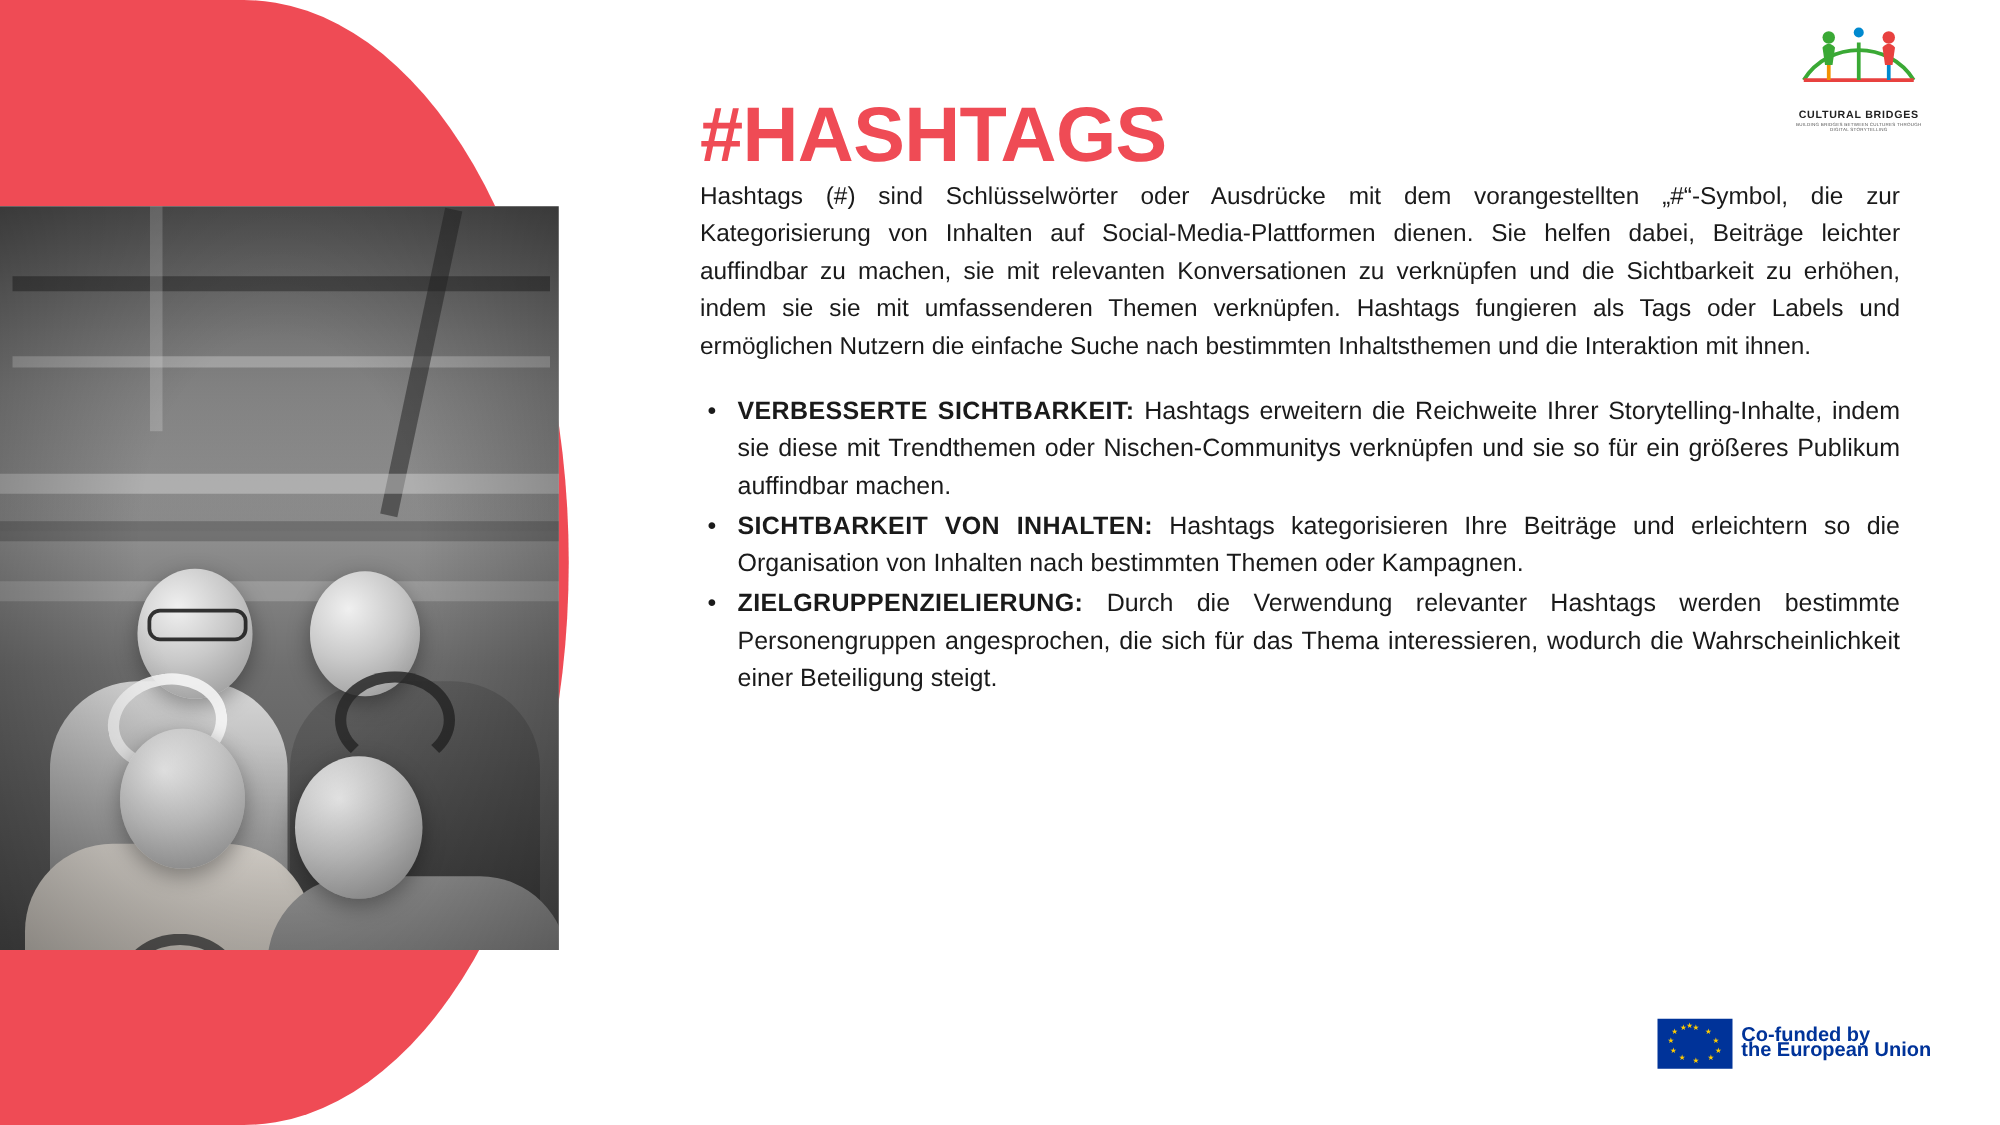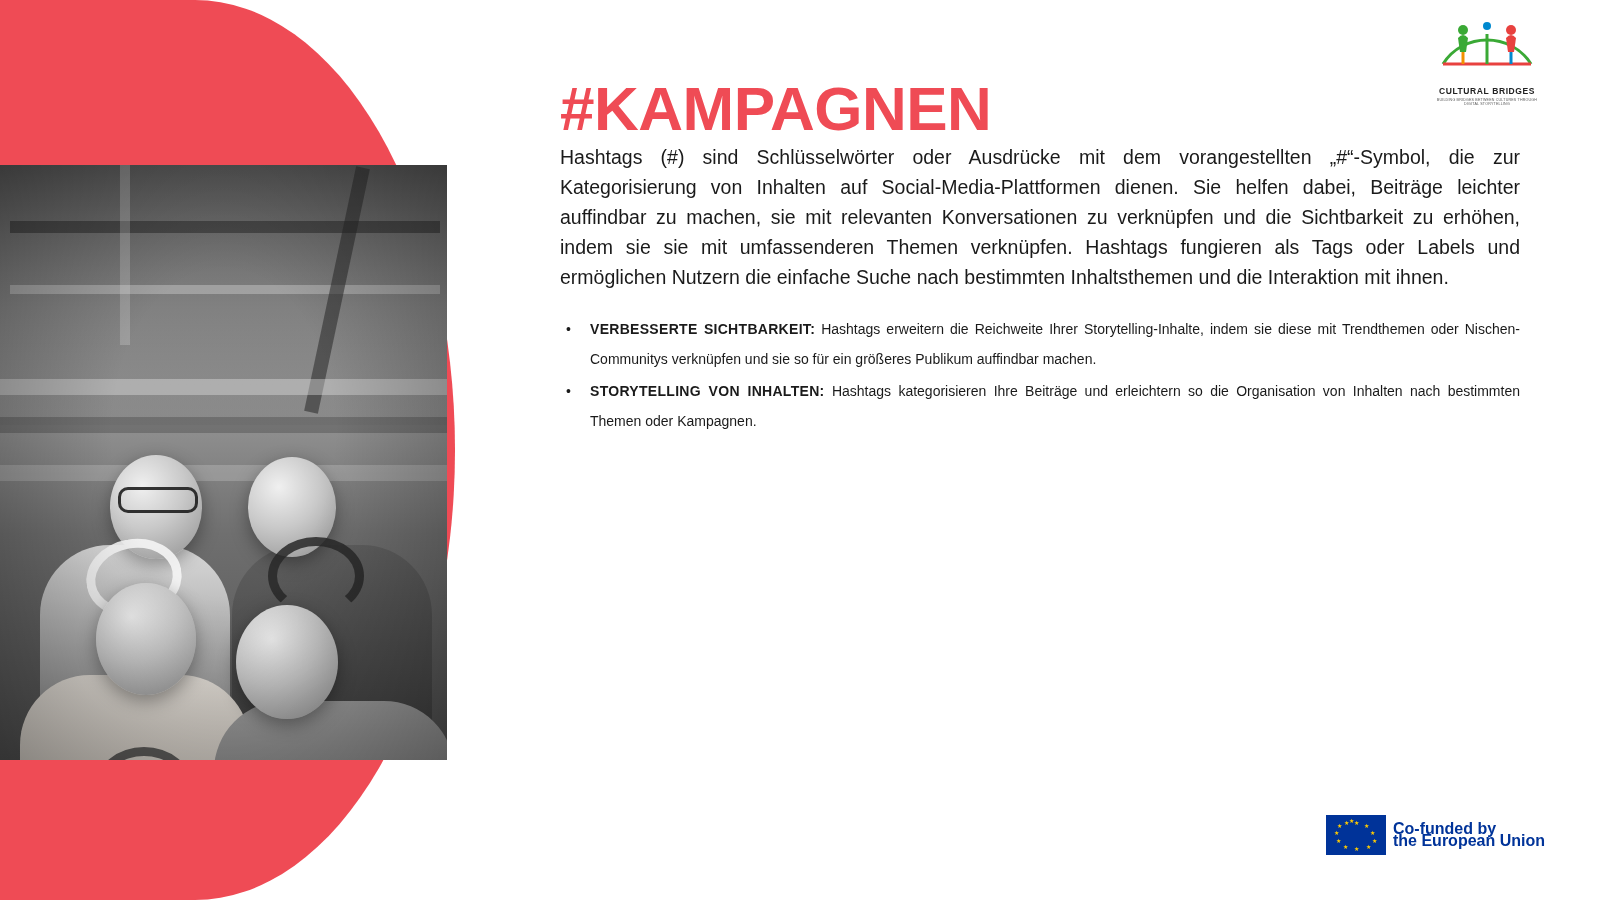--- a/index.html
+++ b/index.html
@@ -153,21 +153,21 @@
   ul.bullets {
     margin: 22px 0 0 0;
     padding: 0;
     list-style: none;
   }
   ul.bullets li {
     position: relative;
     padding-left: 30px;
     margin-bottom: 2px;
     text-align: justify;
-    font-size: 14px;
+    font-size: 20px;
     line-height: 30px;
   }
   ul.bullets li::before {
     content: "•";
     position: absolute;
     left: 6px;
     top: 0;
     color: #1a1a1a;
   }
   .lead { font-weight: bold; letter-spacing: 0.3px; }
@@ -265,31 +265,34 @@
     <circle cx="74" cy="12" r="5" fill="#e8413f"></circle>
     <path d="M69 20 q5 -6 10 0 l-2 14 h-6 z" fill="#e8413f"></path>
     <circle cx="50" cy="8" r="4" fill="#0089cf"></circle>
   </svg>
   <div class="cb-name">CULTURAL BRIDGES</div>
   <div class="cb-sub">BUILDING BRIDGES BETWEEN CULTURES THROUGH DIGITAL STORYTELLING</div>
 </div>
 
 <div class="content">
 
-  <h1 class="title">#KAMPAGNEN</h1>
+  <h1 class="title">#HASHTAGS</h1>
 
   <div class="body-text">
     <p class="para">Hashtags (#) sind Schlüsselwörter oder Ausdrücke mit dem vorangestellten „#“-Symbol, die zur Kategorisierung von Inhalten auf Social-Media-Plattformen dienen. Sie helfen dabei, Beiträge leichter auffindbar zu machen, sie mit relevanten Konversationen zu verknüpfen und die Sichtbarkeit zu erhöhen, indem sie sie mit umfassenderen Themen verknüpfen. Hashtags fungieren als Tags oder Labels und ermöglichen Nutzern die einfache Suche nach bestimmten Inhaltsthemen und die Interaktion mit ihnen.</p>
 
     <ul class="bullets">
       <li>
         <span class="lead">VERBESSERTE SICHTBARKEIT:</span><span> Hashtags erweitern die Reichweite Ihrer Storytelling-Inhalte, indem sie diese mit Trendthemen oder Nischen-Communitys verknüpfen und sie so für ein größeres Publikum auffindbar machen.</span>
       </li>
       <li>
-        <span class="lead">STORYTELLING VON INHALTEN:</span><span> Hashtags kategorisieren Ihre Beiträge und erleichtern so die Organisation von Inhalten nach bestimmten Themen oder Kampagnen.</span>
+        <span class="lead">SICHTBARKEIT VON INHALTEN:</span><span> Hashtags kategorisieren Ihre Beiträge und erleichtern so die Organisation von Inhalten nach bestimmten Themen oder Kampagnen.</span>
+      </li>
+      <li>
+        <span class="lead">ZIELGRUPPENZIELIERUNG:</span><span> Durch die Verwendung relevanter Hashtags werden bestimmte Personengruppen angesprochen, die sich für das Thema interessieren, wodurch die Wahrscheinlichkeit einer Beteiligung steigt.</span>
       </li>
     </ul>
   </div>
 </div>
 
 <div class="eu-logo">
   <div class="eu-flag">
     <span class="eu-star" style="left:28px; top:5px;">★</span>
     <span class="eu-star" style="left:38px; top:8px;">★</span>
     <span class="eu-star" style="left:44px; top:15px;">★</span>

